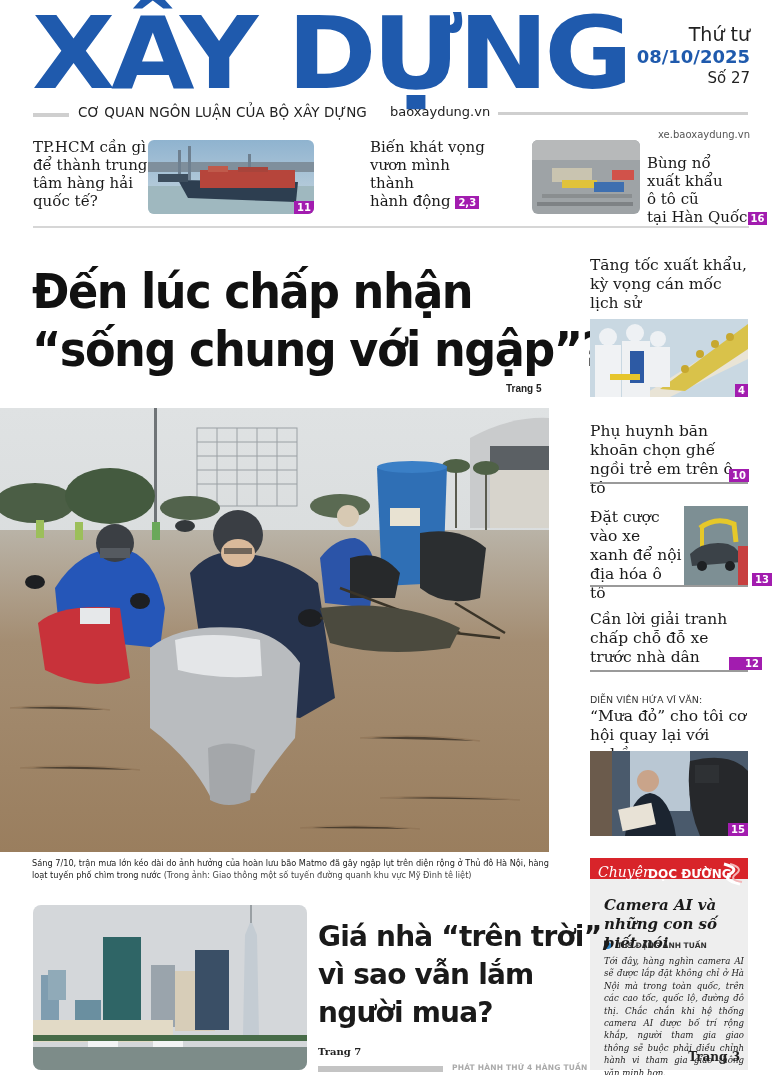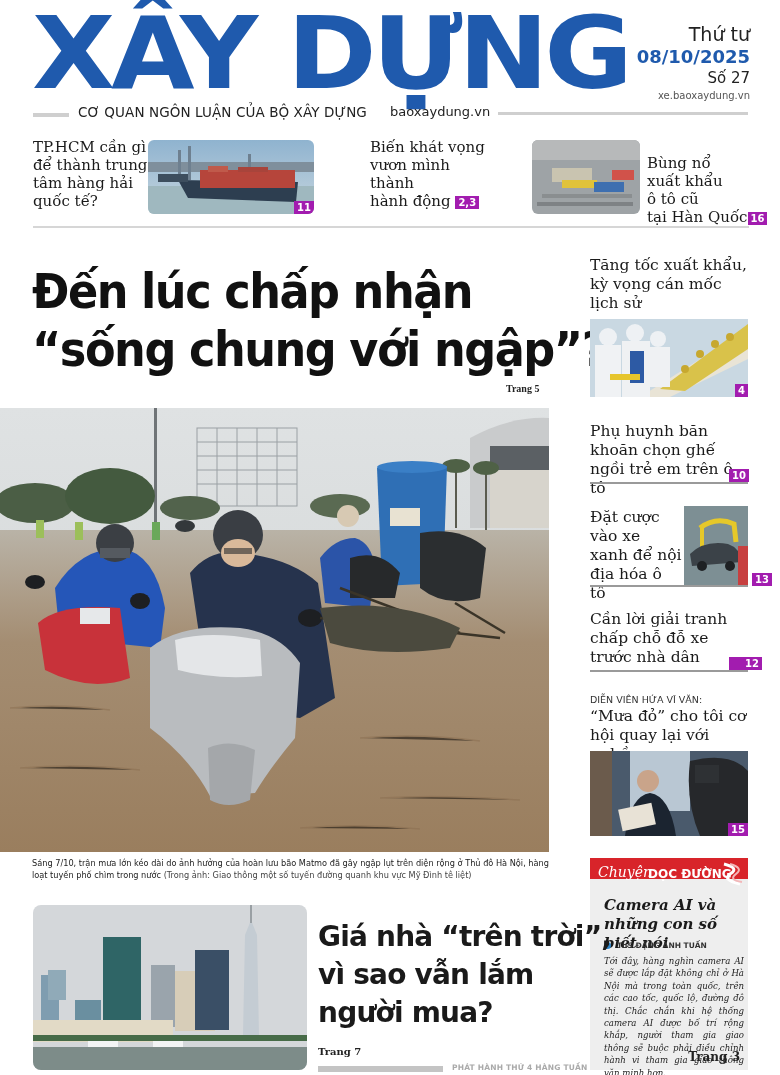--- a/index.html
+++ b/index.html
@@ -21,21 +21,21 @@
   }
   .site-url {
     position: absolute; left: 390px; top: 104px;
     font-family: "DejaVu Sans", sans-serif; font-size: 13px; color: #222;
   }
   .url-bar { position: absolute; left: 498px; top: 112px; width: 250px; height: 3px; background: #cfcfcf; }
   .dateblock { position: absolute; right: 30px; top: 22px; text-align: right; }
   .weekday { font-family: "DejaVu Sans", sans-serif; font-size: 19px; color: #222; line-height: 24px; }
   .date { font-family: "DejaVu Sans", sans-serif; font-weight: bold; font-size: 18px; color: #1f5aad; line-height: 22px; }
   .issue { font-family: "DejaVu Sans", sans-serif; font-size: 15px; color: #222; line-height: 20px; }
-  .subsite { font-family: "DejaVu Sans", sans-serif; font-size: 10px; color: #555; line-height: 16px; }
+  .subsite { font-family: "DejaVu Sans", sans-serif; font-size: 10px; color: #555; line-height: 16px; margin-top: 39px; }
 
   
   .teasers { position: absolute; left: 0; top: 136px; width: 780px; height: 92px; }
   .teaser-text {
     position: absolute; font-family: "DejaVu Serif", serif; font-size: 15px; line-height: 18px; color: #1a1a1a;
   }
   .page-badge {
     display: inline-block; background: #a21caf; color: #fff;
     font-family: "DejaVu Sans", sans-serif; font-weight: bold; font-size: 10px; line-height: 13px;
     padding: 0 3px; vertical-align: baseline;
@@ -43,21 +43,21 @@
   .thumb { position: absolute; border-radius: 6px; overflow: hidden; }
   .thumb .page-badge { position: absolute; right: 0; bottom: 0; }
   .rule { position: absolute; height: 2px; background: #d6d6d6; }
 
   
   .headline {
     position: absolute; left: 32px; top: 262px;
     font-family: "DejaVu Sans", sans-serif; font-weight: bold; font-size: 48px; line-height: 58px;
     letter-spacing: -1.6px; color: #111; transform: scaleX(0.93); transform-origin: left top;
   }
-  .lead-page { position: absolute; left: 506px; top: 383px; font-family: Liberation Serif, serif; font-weight: bold; font-size: 10px; color: #222; }
+  .lead-page { position: absolute; left: 506px; top: 383px; font-family: Liberation Sans, sans-serif; font-weight: bold; font-size: 10px; color: #222; }
   .lead-photo { position: absolute; left: 0; top: 408px; width: 549px; height: 444px; overflow: hidden; }
   .caption {
     position: absolute; left: 32px; top: 857px; width: 520px;
     font-family: "DejaVu Sans", sans-serif; font-size: 8.2px; line-height: 12px; color: #222;
   }
   .caption .note { color: #444; font-weight: normal; }
 
   
   .side-story { position: absolute; left: 590px; width: 160px; }
   .side-title { font-family: "DejaVu Serif", serif; font-size: 15.5px; line-height: 19px; color: #1a1a1a; }

